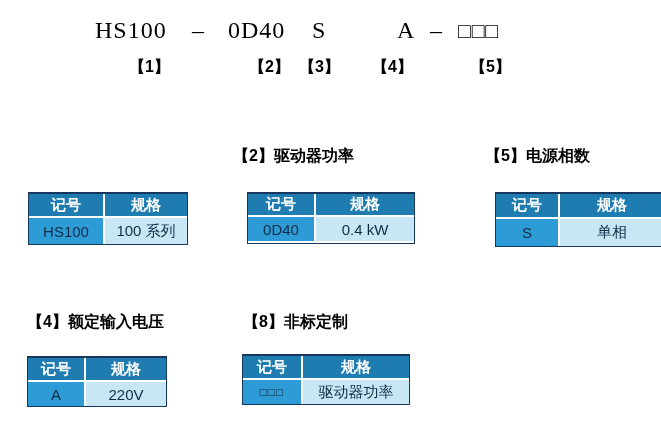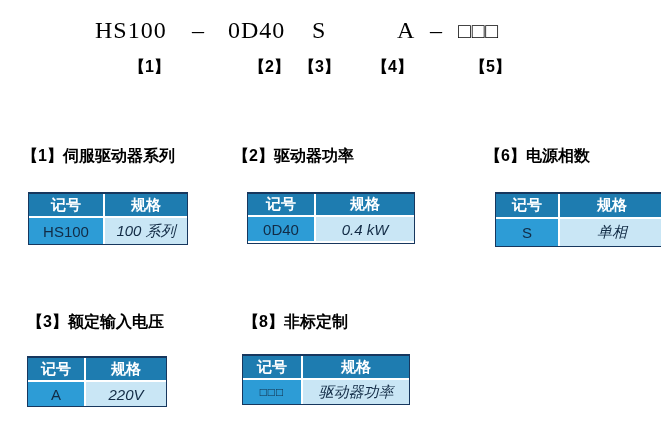--- a/index.html
+++ b/index.html
@@ -26,21 +26,21 @@
   }
   .trow{display:flex;gap:2px;margin-top:2px;}
   .trow:first-child{margin-top:0;}
   .th,.td{
     display:flex;align-items:center;justify-content:center;
     font-size:15px;white-space:nowrap;overflow:hidden;
   }
   .th{background:#1E7CB0;color:#ffffff;font-weight:bold;}
   .td{color:#122B45;}
   .td.code{background:#2D9CD6;}
-  .td.spec{background:#C9E6F5;font-style:italic;}
+  .td.spec{background:#C9E6F5;}
   
   .t1 .c1{width:74px;} .t1 .c2{width:82px;} .t1 .th{height:22px;} .t1 .td{height:26px;}
   .t2 .c1{width:66px;} .t2 .c2{width:98px;} .t2 .th{height:21px;} .t2 .td{height:24px;}
   .t3 .c1{width:62px;} .t3 .c2{width:104px;} .t3 .th{height:23px;} .t3 .td{height:27px;}
   .t4 .c1{width:56px;} .t4 .c2{width:80px;} .t4 .th{height:22px;} .t4 .td{height:24px;}
   .t5 .c1{width:58px;} .t5 .c2{width:106px;} .t5 .th{height:22px;} .t5 .td{height:24px;}
 </style>
 </head>
 <body>
 
@@ -57,24 +57,23 @@
   </div>
 
   <div>
     <span class="pos-label" style="left:129px">【1】</span>
     <span class="pos-label" style="left:249px">【2】</span>
     <span class="pos-label" style="left:299px">【3】</span>
     <span class="pos-label" style="left:372px">【4】</span>
     <span class="pos-label" style="left:470px">【5】</span>
   </div>
 
-  <div class="sec-title" style="left:22px;top:146px">【1】伺服驱动器系列</div>
   <div class="sec-title" style="left:233px;top:146px">【2】驱动器功率</div>
-  <div class="sec-title" style="left:485px;top:146px">【6】电源相数</div>
-  <div class="sec-title" style="left:27px;top:312px">【3】额定输入电压</div>
+  <div class="sec-title" style="left:485px;top:146px">【5】电源相数</div>
+  <div class="sec-title" style="left:27px;top:312px">【4】额定输入电压</div>
   <div class="sec-title" style="left:243px;top:312px">【8】非标定制</div>
 
   <div class="tbl t1" style="left:28px;top:192px">
     <div class="trow">
       <div class="th c1">记号</div>
       <div class="th c2">规格</div>
     </div>
     <div class="trow">
       <div class="td code c1">HS100</div>
       <div class="td spec c2">100 系列</div>

